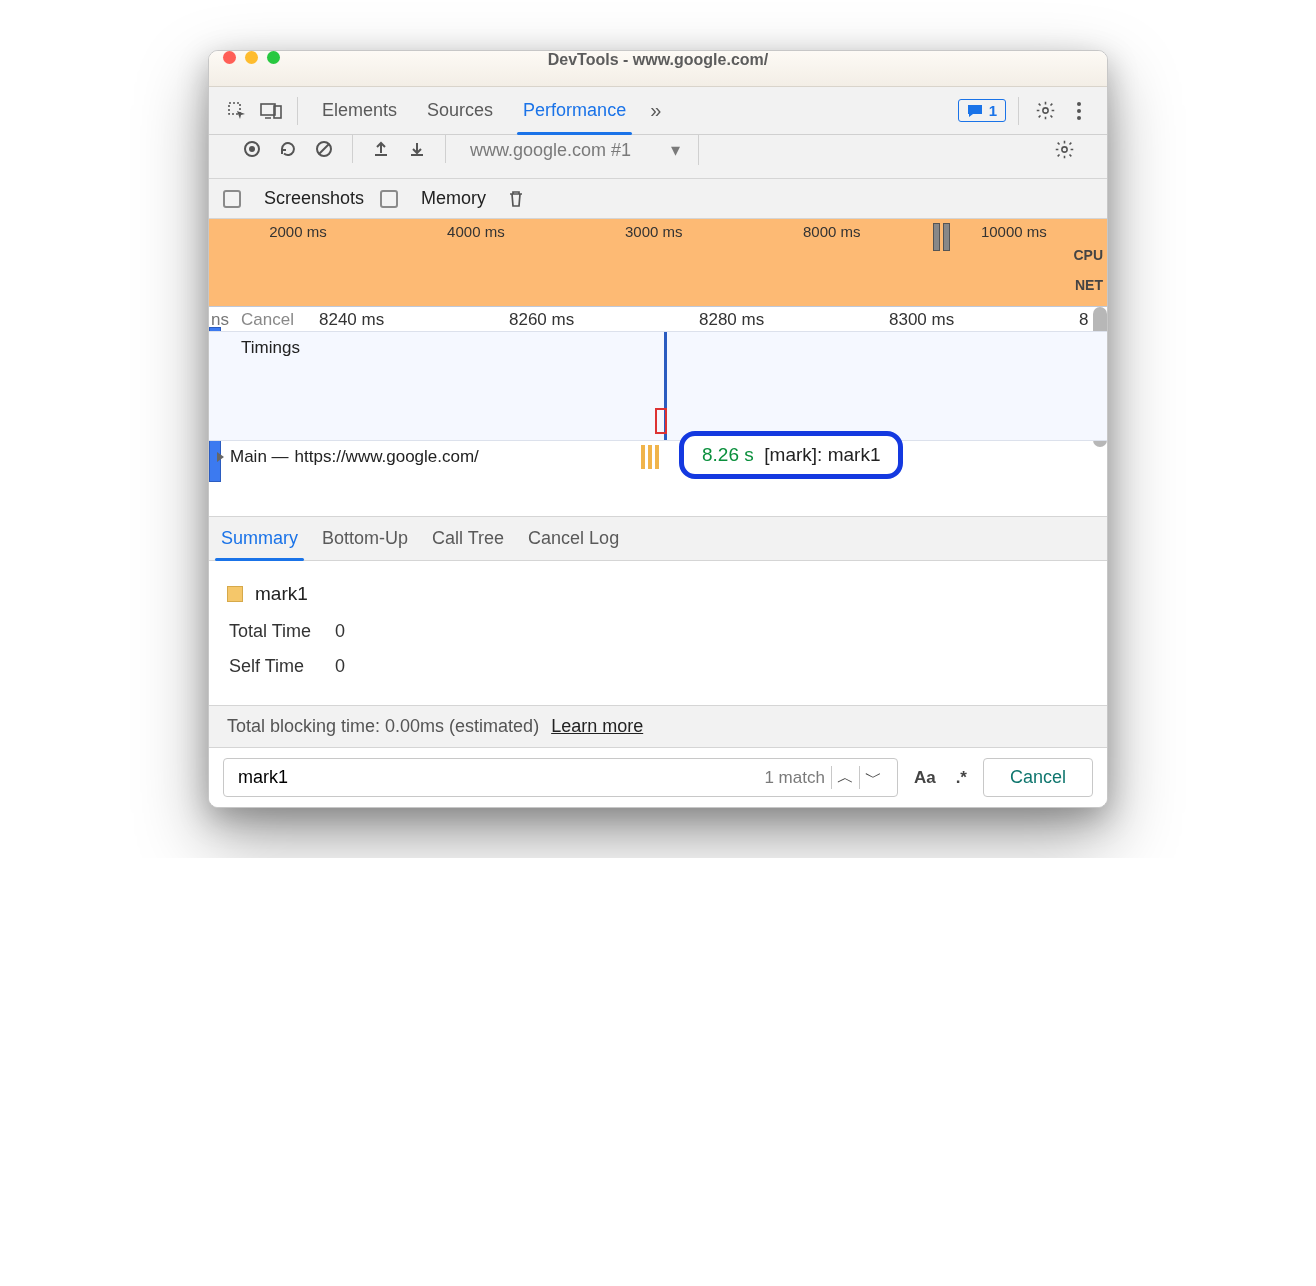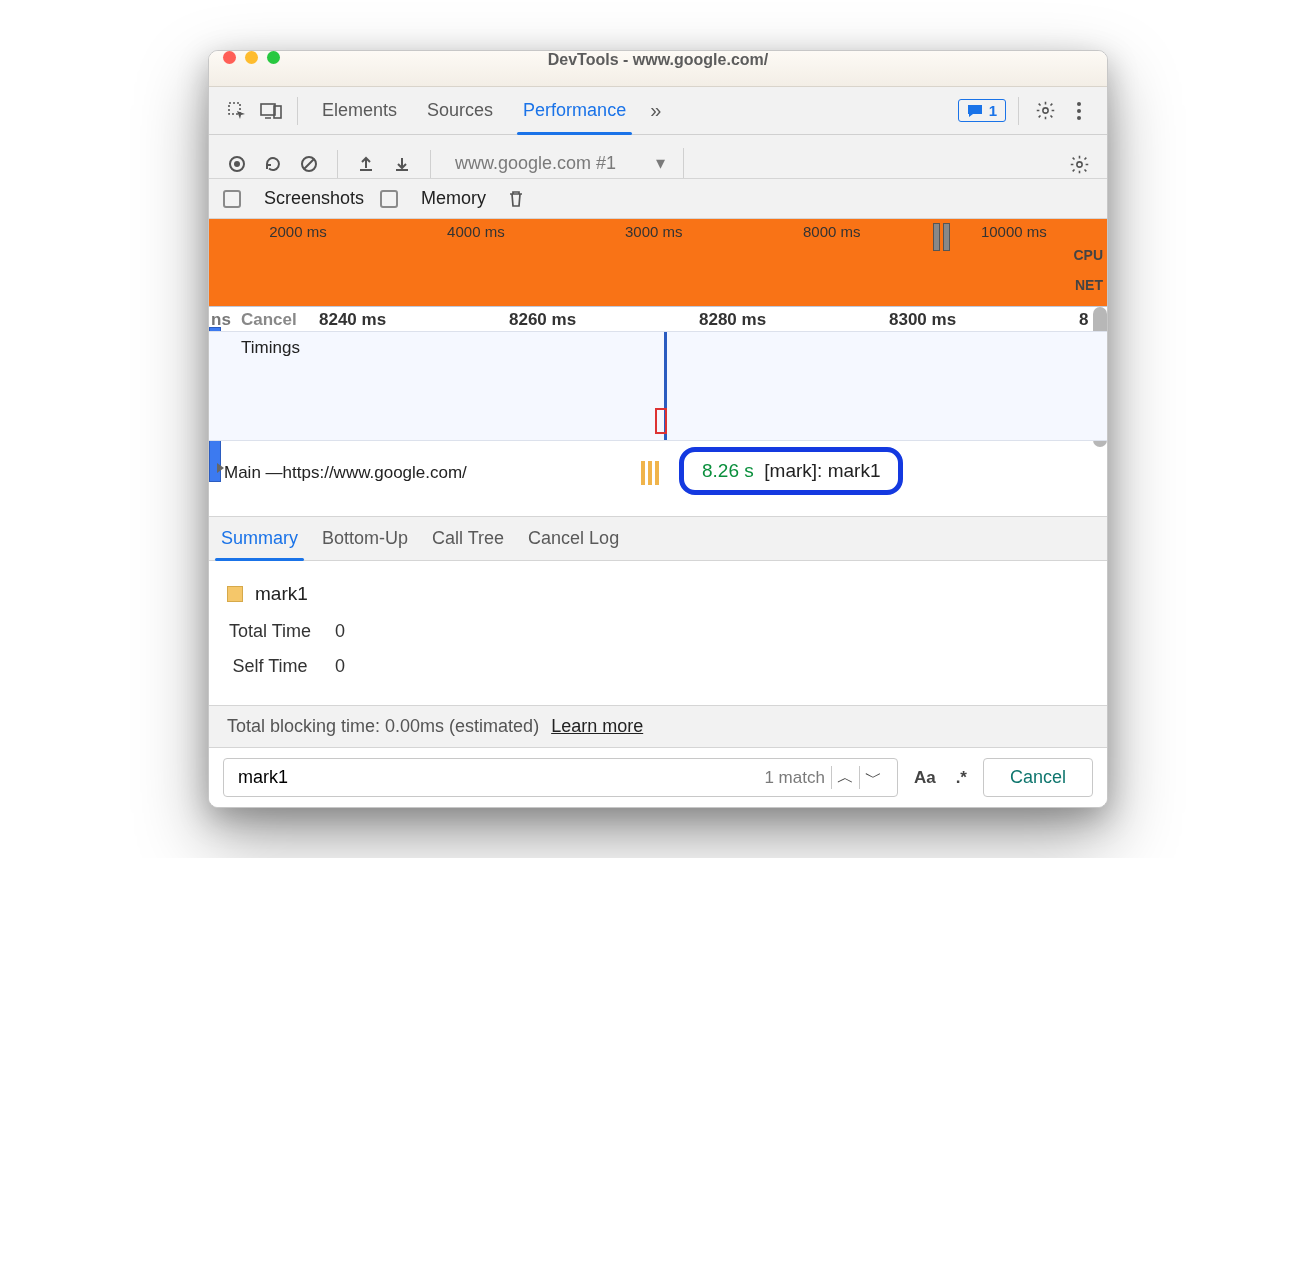--- a/index.html
+++ b/index.html
@@ -12,51 +12,51 @@
   .titlebar-title{ margin:0 auto; font-size:16px; font-weight:600; color:#5c5c5c;}
   .tabrow{ height:48px; background:#f2f2f2; border-bottom:1px solid #d0d0d0; display:flex; align-items:center; padding:0 14px; gap:6px;}
   .icon-btn{ width:28px; height:28px; display:flex; align-items:center; justify-content:center; color:#555; cursor:default;}
   .vsep{ width:1px; height:28px; background:#d0d0d0; margin:0 6px;}
   .tab{ font-size:18px; color:#5a5a5a; padding:0 12px; height:100%; display:flex; align-items:center; position:relative;}
   .tab.active{ color:#1a73e8;}
   .tab.active::after{ content:""; position:absolute; bottom:-1px; left:6px; right:6px; height:3px; background:#1a73e8; border-radius:2px;}
   .chev{ font-size:20px; color:#5a5a5a; padding:0 6px;}
   .spacer{flex:1;}
   .badge{ border:1px solid #1a73e8; color:#1a73e8; border-radius:3px; padding:2px 8px; display:flex; align-items:center; gap:6px; font-size:15px; font-weight:600;}
-  .toolbar2{ height:44px; background:#f2f2f2; border-bottom:1px solid #d5d5d5; display:flex; align-items:flex-end; padding:0 14px; gap:8px;}
+  .toolbar2{ height:44px; background:#f2f2f2; border-bottom:1px solid #d5d5d5; display:flex; align-items:flex-start; padding:0 29px; gap:8px;}
   .rec-selector{ color:#7a7a7a; font-size:18px; padding:4px 10px; display:flex; align-items:center; gap:40px; border-right:1px solid #d0d0d0; padding-right:18px;}
   .toolbar3{ height:40px; background:#f2f2f2; border-bottom:1px solid #d5d5d5; display:flex; align-items:center; padding:0 14px; gap:16px;}
   .chk{ width:18px; height:18px; border:2px solid #8a8a8a; border-radius:3px; display:inline-block;}
   .chk-label{ font-size:18px; color:#222; display:flex; align-items:center; gap:23px;}
-  .overview{ height:88px; background:#f97316; border-bottom:1px solid #bfc8d9; position:relative; font-size:14px; color:#444;}
+  .overview{ height:88px; background:#fdba74; border-bottom:1px solid #bfc8d9; position:relative; font-size:14px; color:#444;}
   .ov-ticks{ display:flex; justify-content:space-around; padding-top:4px; font-size:15px; color:#333;}
   .ov-side{ position:absolute; right:4px; top:28px; display:flex; flex-direction:column; gap:14px; font-size:14px; font-weight:600; color:#444; text-align:right;}
   .ov-handle{ position:absolute; right:150px; top:4px; width:24px; height:28px; display:flex; gap:3px;}
   .ov-handle span{ width:7px; background:#888; border:1px solid #555;}
   .panel{ position:relative; height:210px; border-bottom:1px solid #d5d5d5;}
-  .zoom-ticks{ height:26px; display:flex; align-items:center; font-size:17px; color:#333; position:relative;font-weight:bold;}
+  .zoom-ticks{ height:26px; display:flex; align-items:center; font-size:17px; color:#333; position:relative;}
   .zoom-ticks .tick{ position:absolute;}
   .flabel-block{ position:absolute; left:0; width:12px; height:155px; top:20px; background:#3c7af0; border:1px solid #2b5cc0;}
   .timings-area{ height:110px; background:#f5f8ff; border-top:1px solid #dce1ec; border-bottom:1px solid #dce1ec; margin-top:-2px; position:relative;}
   .timings-area .fname{ position:absolute; left:32px; top:6px; color:#222; font-size:17px;}
   .vline{ position:absolute; left:455px; top:0; bottom:0; width:3px; background:#2b5cc0;}
   .redmark{ position:absolute; left:446px; bottom:6px; width:12px; height:26px; border:2px solid #d33;}
-  .main-row{ display:flex; gap:0; font-size:17px; color:#222; padding:6px 0 6px 8px; position:relative;margin-top:16px;}
+  .main-row{ display:flex; align-items:center; gap:6px; font-size:17px; color:#222; padding:6px 0 6px 8px; position:relative;}
   .tri{ width:0; height:0; border-left:7px solid #666; border-top:5px solid transparent; border-bottom:5px solid transparent;}
   .yel-bars{ position:absolute; left:432px; top:4px; width:18px; height:24px; display:flex; gap:3px;}
   .yel-bars span{ width:4px; background:#f0b44b;}
   .callout{ position:absolute; left:470px; top:-10px; border:5px solid #1439e0; border-radius:16px; padding:8px 18px; background:#fff; font-size:19px; color:#222;}
   .callout .time{ color:#0a8f3c; font-weight:500;}
   .scroll-gut{ position:absolute; right:0; top:0; width:14px; height:140px; background:#b7b7b7; border-radius:7px;}
   .tabsB{ height:44px; background:#f2f2f2; border-bottom:1px solid #d5d5d5; display:flex; align-items:center;}
   .tabsB .tab{ font-size:18px;}
   .summary{ padding:14px 18px 20px; font-size:19px; color:#222; background:#fff;}
   .summary-row{ display:flex; align-items:center; gap:12px; margin:8px 0;}
   .swatch{ width:16px; height:16px; background:#f5c76a; border:1px solid #d6a94a;}
-  .summary-table td,.summary-table th{ text-align:center; padding:6px 22px 6px 0; font-weight:400; font-size:18px; color:#333;}
+  .summary-table td,.summary-table th{ text-align:left; padding:6px 22px 6px 0; font-weight:400; font-size:18px; color:#333;}
   .tbt-bar{ background:#f2f2f2; border-top:1px solid #d5d5d5; padding:10px 18px; font-size:18px; color:#555; display:flex; gap:12px; align-items:center;}
   .tbt-bar a{ color:#222; text-decoration:underline;}
   .searchbar{ display:flex; align-items:stretch; padding:10px 14px; gap:12px; background:#fff; border-top:1px solid #d5d5d5;}
   .searchbox{ flex:1; display:flex; align-items:center; border:1px solid #c8c8c8; border-radius:4px; padding:0 10px; font-size:18px;}
   .searchbox input{ flex:1; border:none; outline:none; font-size:18px; padding:8px 4px;}
   .match{ color:#7a7a7a; font-size:17px; padding-right:6px;}
   .navbtn{ width:28px; display:flex; align-items:center; justify-content:center; border-left:1px solid #c8c8c8; font-size:17px; color:#444;}
   .opt{ font-size:17px; color:#444; font-weight:600; display:flex; align-items:center; padding:0 4px;}
   .cancel{ border:1px solid #c8c8c8; border-radius:4px; padding:6px 26px; font-size:18px; color:#0f766e; background:#fff;}
   svg{display:block;}

